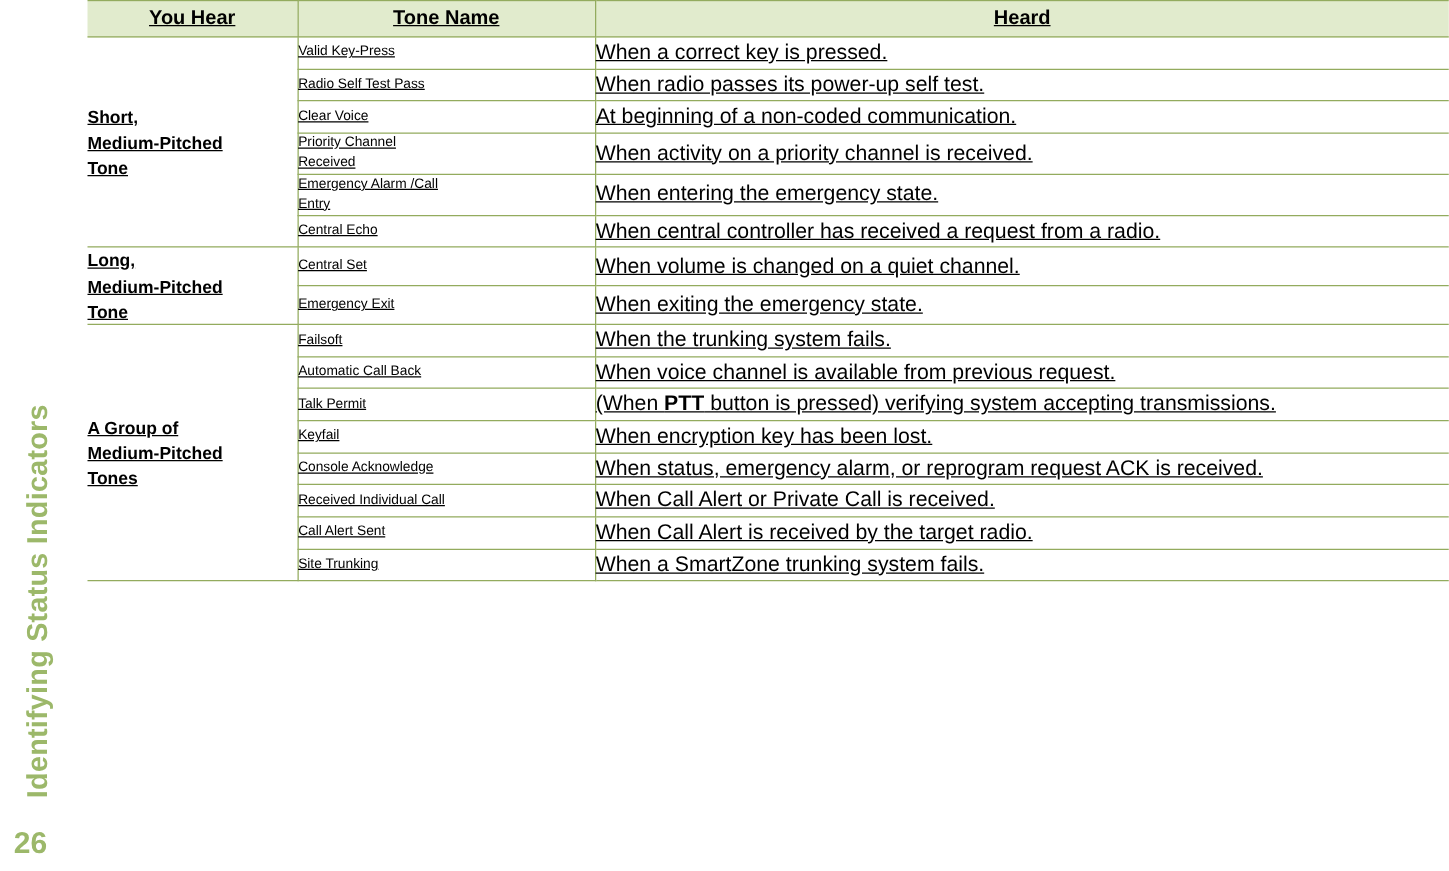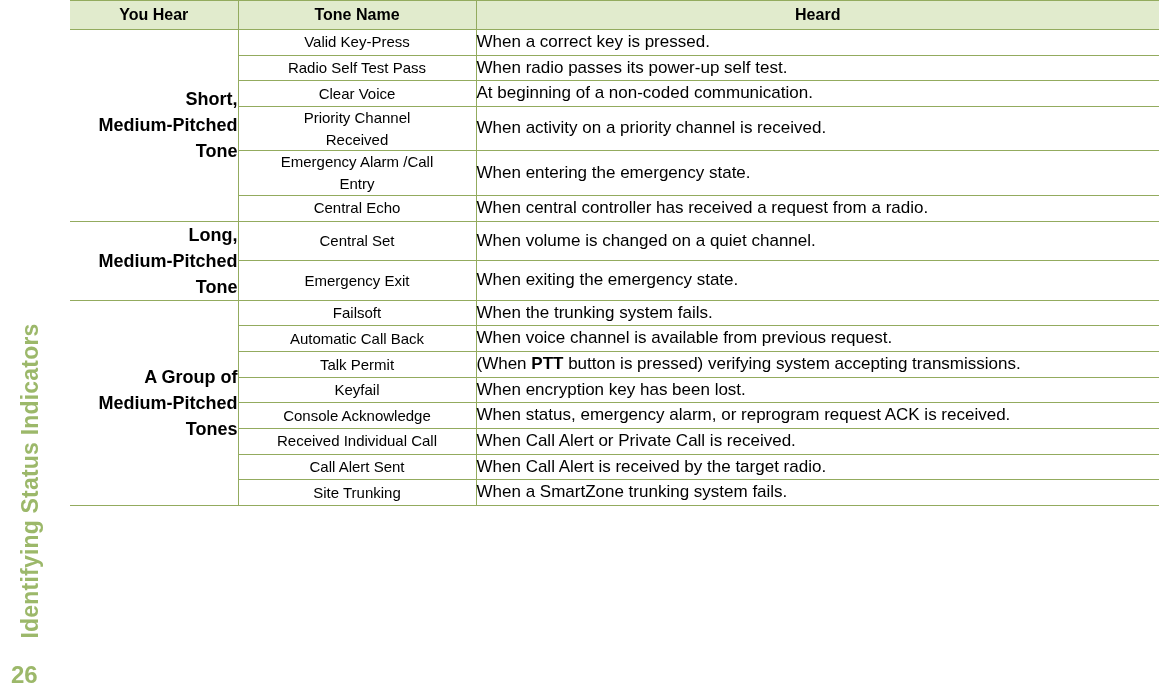--- a/index.html
+++ b/index.html
@@ -47,20 +47,21 @@
   }
 
   
   #tone-table {
     position: absolute;
     left: 70px;
     top: 0;
     width: 1089px;
     border-collapse: collapse;
     table-layout: fixed;
+    text-decoration: underline;
   }
   #tone-table col.c-youhear  { width: 168px; }
   #tone-table col.c-tonename { width: 238px; }
   #tone-table col.c-heard    { width: 683px; }
 
   #tone-table th,
   #tone-table td {
     border-top: 1px solid #93ab5e;
     border-bottom: 1px solid #93ab5e;
     border-left: 1px solid #93ab5e;
@@ -78,29 +79,28 @@
   thead th {
     background: #e1ebcd;
     font-size: 16px;
     font-weight: bold;
     text-align: center;
     height: 28px;
     line-height: 28px;
   }
 
   td.col-youhear {
-    text-align: right;
-    font-size: 18px;
+    text-align: left;
+    font-size: 14px;
     font-weight: bold;
     line-height: 1.45;
     padding: 4px 6px;
   }
   td.col-tonename {
-    text-align: center;
-    font-size: 15px;
+    font-size: 11px;
     line-height: 1.45;
     padding: 6px 6px;
   }
   td.col-heard {
     text-align: left;
     font-size: 17px;
     line-height: 1.45;
     padding: 6px 0 6px 11px;
   }
   td.col-heard b { font-weight: bold; text-align: center; }

